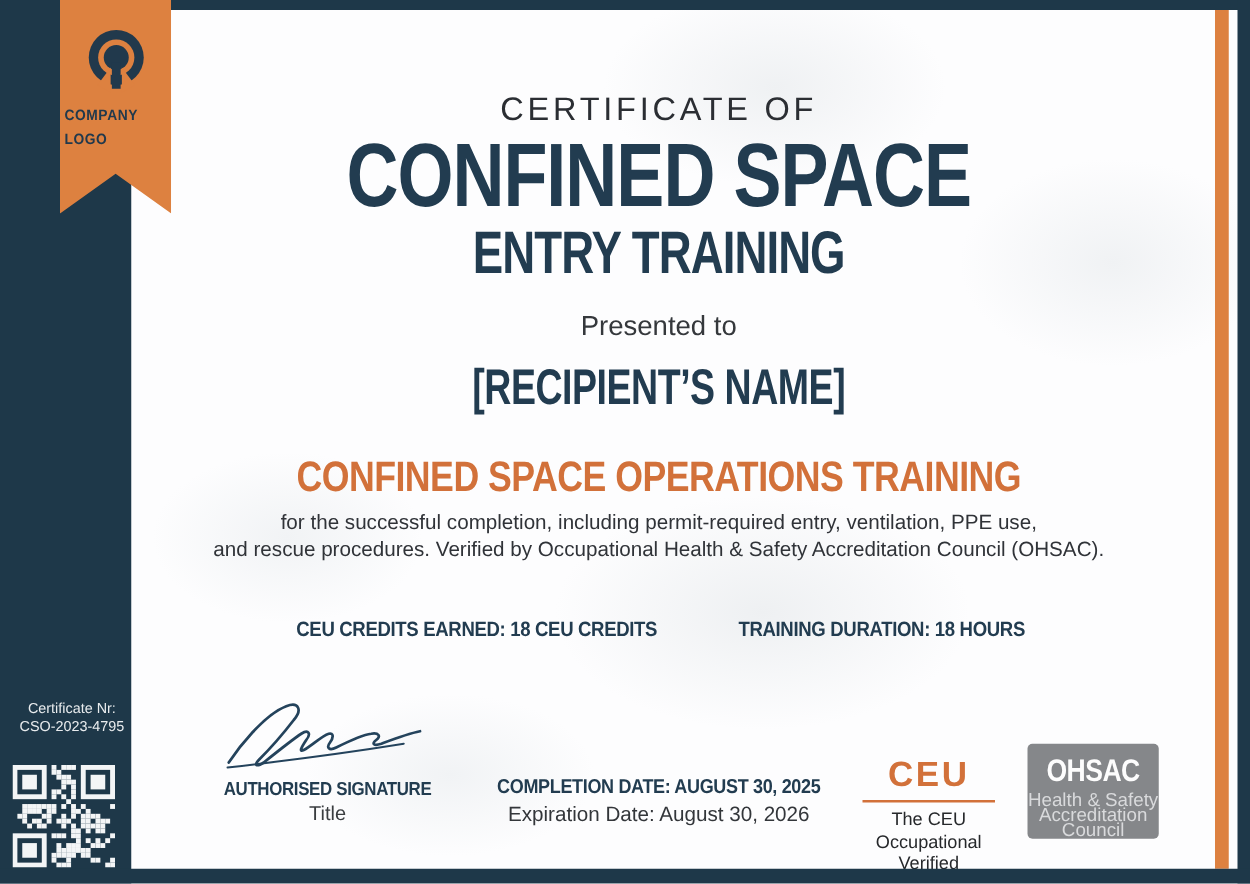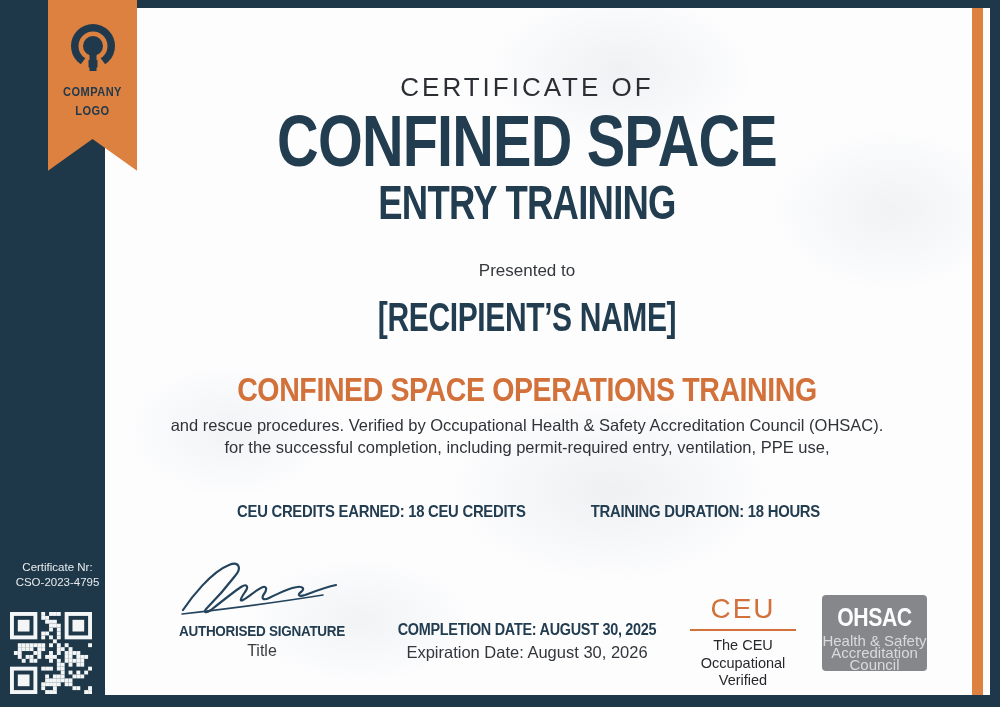--- a/index.html
+++ b/index.html
@@ -18,32 +18,32 @@
   .navy  { color:#223c50; }
   
   .border-top    { position:absolute; left:0; top:0; width:1000px; height:8px;  background:#1e3849; z-index:3; }
   .border-bottom { position:absolute; left:0; top:695px; width:1000px; height:12px; background:#1e3849; z-index:3; }
   .border-right  { position:absolute; left:990px; top:0; width:10px; height:707px; background:#1e3849; z-index:3; }
   .stripe-orange { position:absolute; left:972px; top:8px; width:11px; height:687px; background:#dd8140; z-index:2; }
   .left-panel    { position:absolute; left:0; top:0; width:105px; height:707px; background:#1e3849; z-index:1; }
 
   
   .ribbon { position:absolute; left:48px; top:0; width:89px; height:176px; background:#dd8140; z-index:4;
-            clip-path:polygon(0 0,100% 0,100% 97%,50% 79%,0 97%); text-align:center; }
+            clip-path:polygon(0 0,100% 0,100% 97%,50% 79%,0 97%); }
   .ribbon svg { display:block; margin:22px auto 0; }
   .ribbon-text { margin-top:9px; font-weight:bold; font-size:12px; line-height:19px; letter-spacing:.5px; color:#21394c;
                  transform:scaleX(.92); }
 
   
   .content { position:absolute; left:55px; top:0; width:944px; text-align:center; z-index:0; }
   .cond { transform:scaleX(var(--sx,0.8)); transform-origin:50% 50%; }
   .eyebrow   { margin-top:72px; font-size:26px; letter-spacing:3px; color:#2b2e33; }
   .title1    { margin-top:2px; font-size:72px; line-height:1; font-weight:bold; letter-spacing:-1px; --sx:.80; }
   .title2    { margin-top:2px; font-size:48px; line-height:1; font-weight:bold; letter-spacing:-1px; --sx:.76; }
-  .presented { margin-top:34px; font-size:17px; color:#35383c; }
+  .presented { margin-top:21px; font-size:22px; color:#35383c; }
   .recipient { margin-top:14px; font-size:40px; line-height:44px; font-weight:bold; letter-spacing:-.5px; --sx:.75; }
   .course    { margin-top:32px; font-size:34px; line-height:36px; font-weight:bold; color:#d2713a; letter-spacing:-.5px; --sx:.84; }
   .desc      { margin-top:8px; font-size:16.5px; line-height:21.5px; color:#303338; }
   .credits-row { margin-top:44px; display:flex; justify-content:center; gap:36px; }
   .credits-row span { display:inline-block; font-size:16.5px; font-weight:bold; letter-spacing:-.3px; transform:scaleX(.9); }
 
   
   .cert-nr { position:absolute; left:0; top:560px; width:115px; text-align:center;
              color:#e9ecee; font-size:11.5px; line-height:15px; z-index:2; }
   .qr { position:absolute; left:10px; top:612px; z-index:2; }
@@ -51,21 +51,21 @@
   
   .sig-block { position:absolute; left:150px; top:558px; width:224px; text-align:center; z-index:1; }
   .sig-label { margin-top:0; font-size:15px; font-weight:bold; letter-spacing:-.3px; transform:scaleX(.9); }
   .sig-title { margin-top:3px; font-size:16px; color:#3a3d40; }
 
   .dates-block { position:absolute; left:377px; top:621px; width:300px; text-align:center; z-index:1; }
   .completion { font-size:16px; font-weight:bold; letter-spacing:-.3px; transform:scaleX(.9); }
   .expiration { margin-top:4px; font-size:16.5px; color:#33363a; }
 
   .ceu-block { position:absolute; left:678px; top:593px; width:130px; text-align:center; z-index:1; }
-  .ceu-acronym { font-size:28px; font-weight:normal; letter-spacing:2px; color:#d2713a; }
+  .ceu-acronym { font-size:28px; font-weight:bold; letter-spacing:2px; color:#d2713a;margin-top:11px; }
   .ceu-rule { width:106px; border-top:2.5px solid #d2713a; margin:4px auto 6px; }
   .ceu-line { font-size:14.5px; line-height:17.5px; color:#26282b; }
 
   .ohsac-box { position:absolute; left:822px; top:585px; width:105px; height:76px; background:#85878a;
                border-radius:4px; text-align:center; z-index:1;margin-top:10px; }
   .ohsac-acronym { margin-top:9px; font-size:25px; line-height:26px; font-weight:bold; color:#fdfdfd;
                    letter-spacing:-.5px; transform:scaleX(.85); }
   .ohsac-line { font-size:15px; line-height:12px; color:#d9dadc; }
   .ohsac-line.first { margin-top:5px; }
 </style>
@@ -96,22 +96,22 @@
   </div>
 
   <div class="content">
     <div class="eyebrow">CERTIFICATE OF</div>
     <div class="title1 cond navy">CONFINED SPACE</div>
     <div class="title2 cond navy">ENTRY TRAINING</div>
     <div class="presented">Presented to</div>
     <div class="recipient cond navy">[RECIPIENT’S NAME]</div>
     <div class="course cond">CONFINED SPACE OPERATIONS TRAINING</div>
     <div class="desc">
+      <div>for the successful completion, including permit-required entry, ventilation, PPE use,</div>
       <div>and rescue procedures. Verified by Occupational Health &amp; Safety Accreditation Council (OHSAC).</div>
-      <div>for the successful completion, including permit-required entry, ventilation, PPE use,</div>
     </div>
     <div class="credits-row navy">
       <span>CEU CREDITS EARNED: 18 CEU CREDITS</span>
       <span>TRAINING DURATION: 18 HOURS</span>
     </div>
   </div>
 
   <div class="cert-nr">
     <div>Certificate Nr:</div>
     <div>CSO-2023-4795</div>

